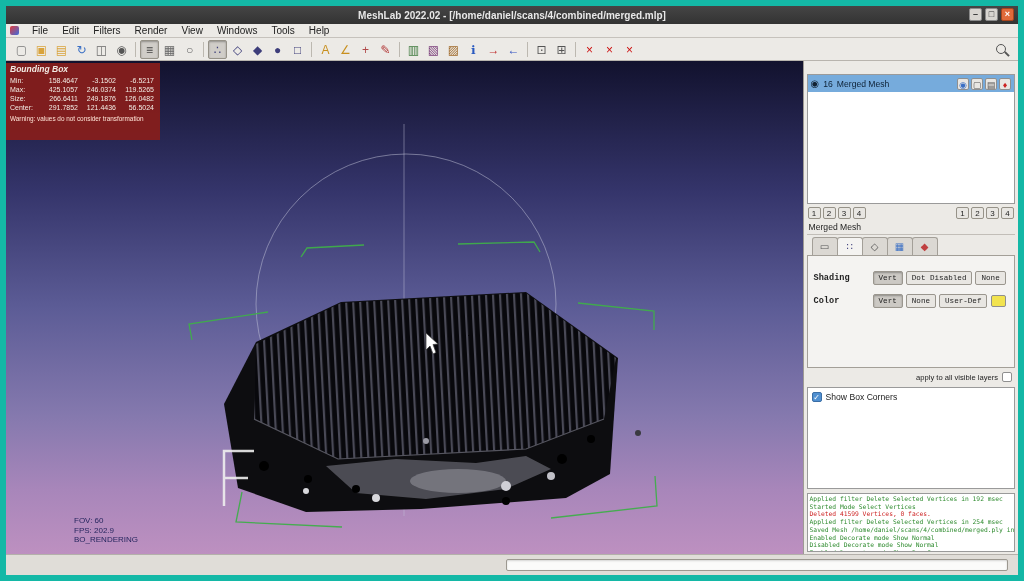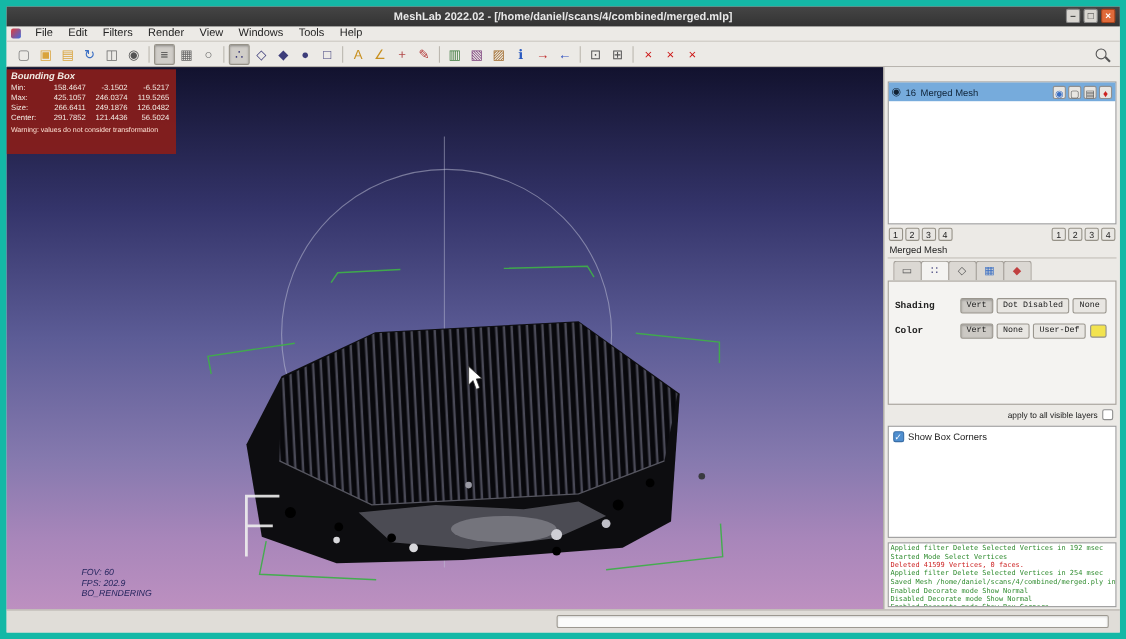--- a/index.html
+++ b/index.html
@@ -47,21 +47,21 @@
   
   .bbox-panel { position:absolute; left:0; top:2px; width:154px;
                 background:rgba(134,30,28,.94); color:#f2ece4; font-size:7px;
                 padding:2px 4px 17px; line-height:9px; }
   .bbox-title { font-style:italic; font-weight:bold; font-size:8.5px; margin-bottom:2px; }
   .bbox-row { display:flex; }
   .bbox-row .lbl { width:30px; }
   .bbox-row .v { width:38px; text-align:right; }
   .bbox-warning { font-size:6.4px; margin-top:2px; color:#ffe3d6; }
 
-  .hud-left  { position:absolute; left:68px;  top:455px; font-size:8px; color:#26265e; line-height:9.5px;font-style:italic; }
+  .hud-left  { position:absolute; left:68px;  top:455px; font-size:8px; color:#26265e; line-height:9.5px; }
   .hud-right { position:absolute; left:396px; top:452px; font-size:8px; color:#ededf7; line-height:9.5px; }
 
   
   .rightpanel { width:218px; background:#eceae6; border-left:1px solid #9e9a94; position:relative;
                 font-size:9px; color:#222; }
   .path-bar { position:absolute; top:0; left:0; right:0; height:13px; padding:2px 4px;
               font-size:7.6px; color:#1a1a1a; background:#e7e5e1; white-space:nowrap; overflow:hidden; }
   .layer-box { position:absolute; top:13px; left:3px; right:3px; height:130px;
                background:#fff; border:1px solid #9a9a9a; }
   .layer-row { height:17px; background:#76abdc; display:flex; align-items:center; gap:4px;

